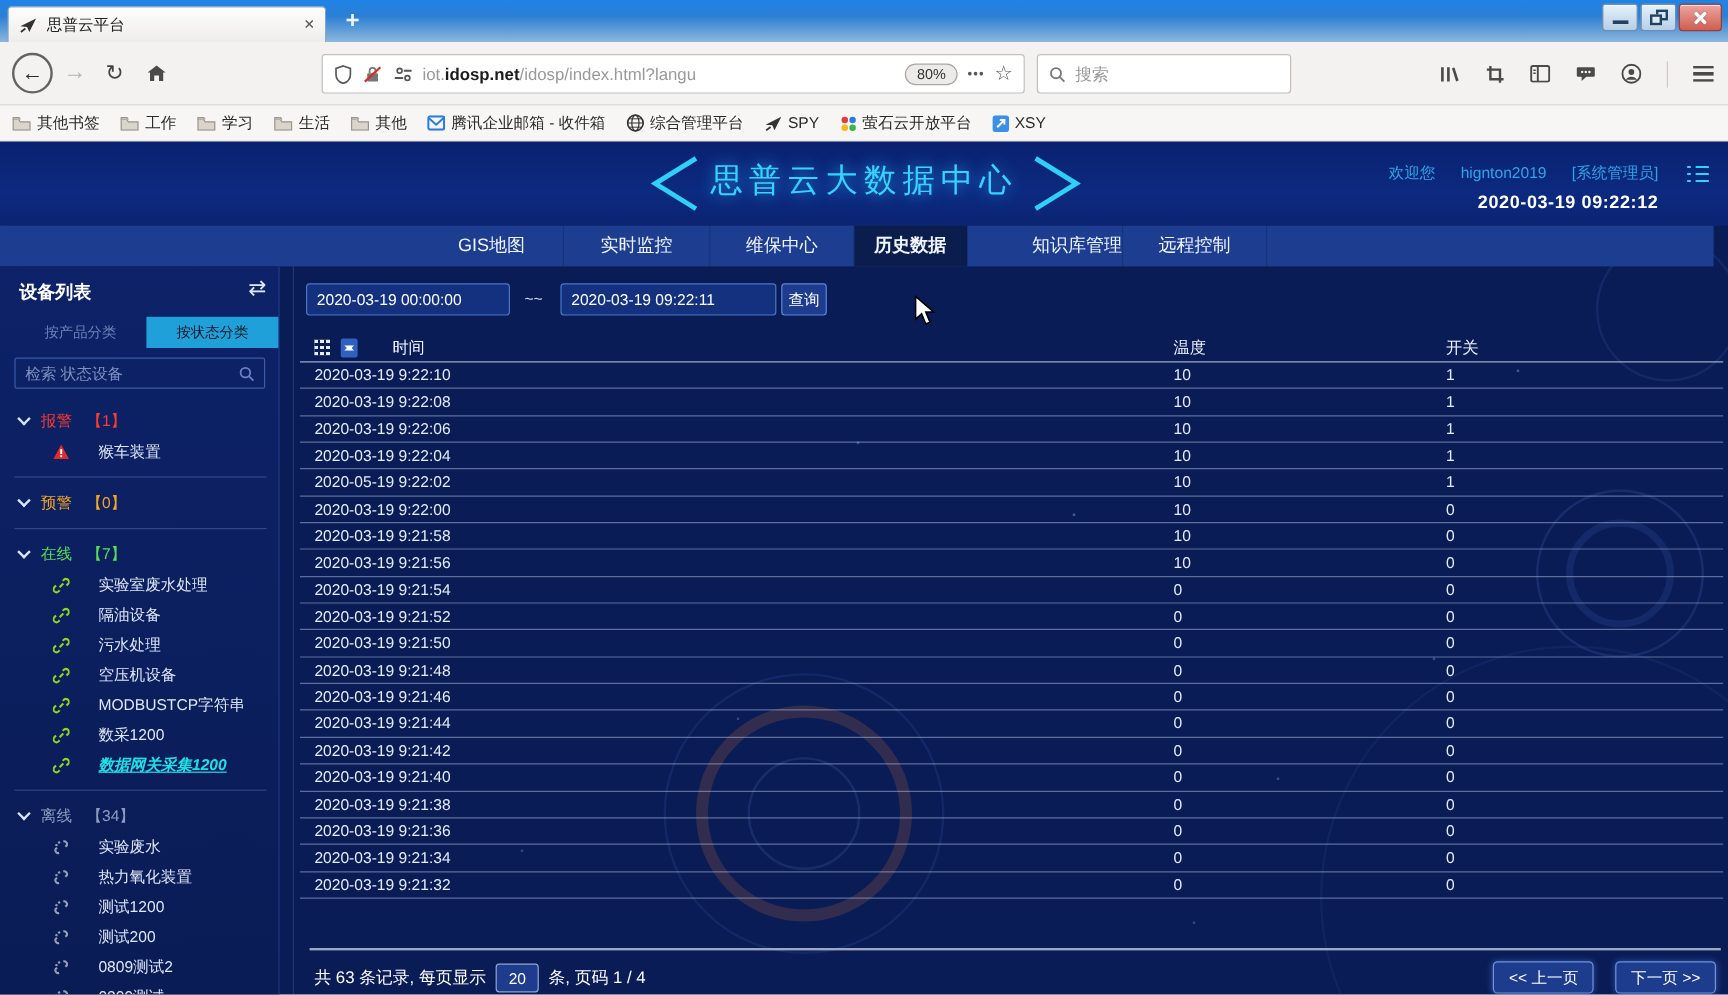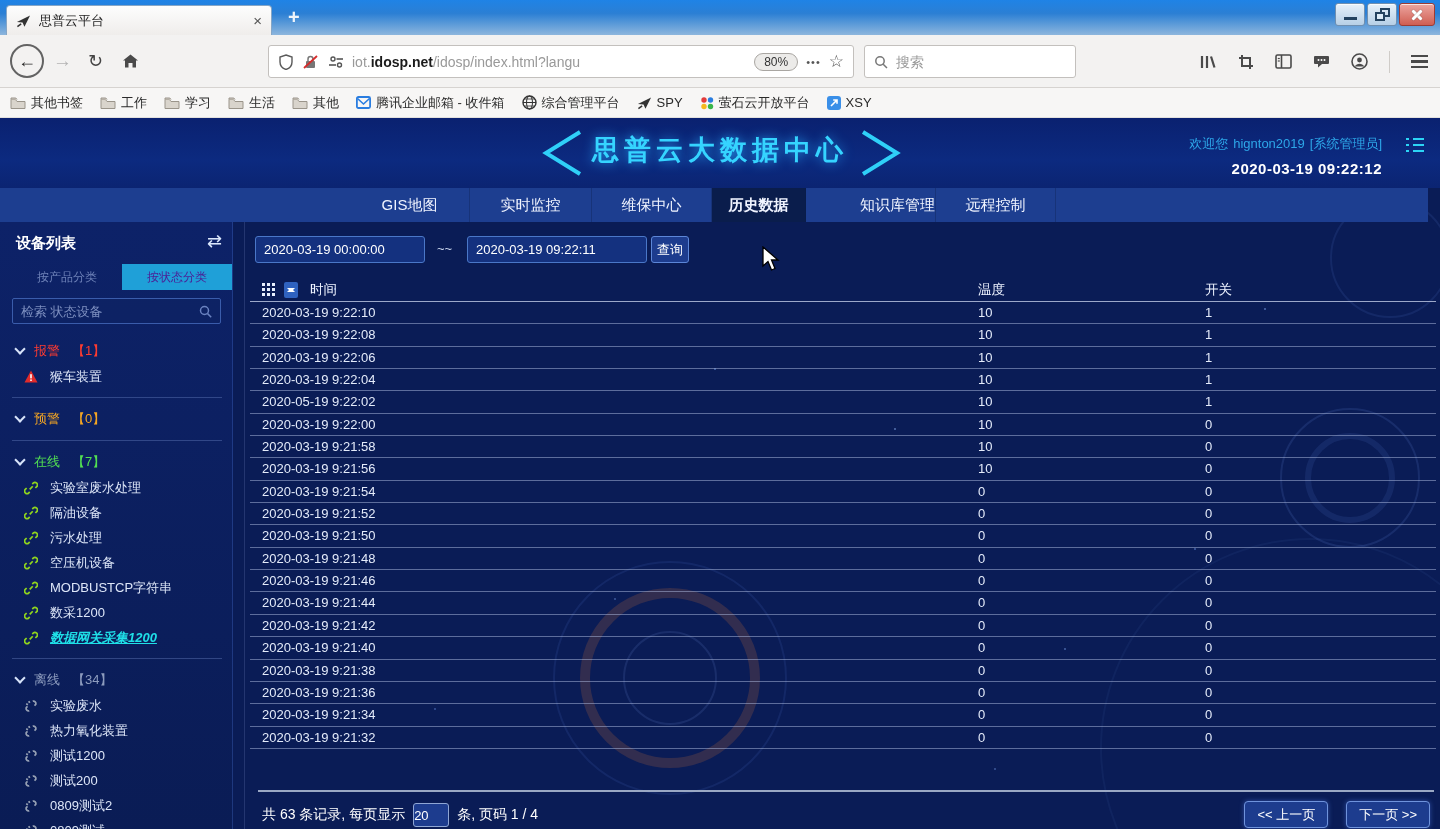--- a/index.html
+++ b/index.html
@@ -42,73 +42,73 @@
 .hamburger:after{content:"";position:absolute;left:0;right:0;top:3px;height:2.5px;background:#4a4a4a}
 
 .bookmarksbar{position:absolute;top:88px;left:0;right:0;height:30px;background:#f7f6f5;border-bottom:1px solid #e3e1de;display:flex;align-items:center;padding:0 10px;gap:17px}
 .bm-item{display:flex;align-items:center;gap:5px;font-size:13px;color:#2a2a2a;white-space:nowrap}
 .bm-icon{display:flex;align-items:center}
 
 .page{position:absolute;top:118px;left:0;width:1440px;height:711px;background:#0a1c56;overflow:hidden}
 .ring{position:absolute;border-radius:50%}
 .stars{position:absolute;left:14px;top:10px;width:2px;height:2px;background:rgba(140,180,255,.7);box-shadow:320px 160px rgba(140,180,255,.5),520px 90px rgba(120,160,255,.4),150px 420px rgba(140,180,255,.35),880px 300px rgba(150,190,255,.4),1050px 520px rgba(140,180,255,.35),700px 240px rgba(120,170,255,.4),1250px 180px rgba(140,180,255,.4),420px 580px rgba(130,170,255,.3),980px 640px rgba(140,180,255,.3),60px 300px rgba(130,170,255,.4),1180px 420px rgba(130,170,255,.35),600px 470px rgba(140,180,255,.3)}
 .page-header{position:absolute;top:0;left:0;right:0;height:70px;background:linear-gradient(180deg,#0a2170 0%,#0c2a80 60%,#0b2472 100%)}
-.page-title{position:absolute;left:50%;transform:translateX(-50%);top:14px;font-size:27px;font-weight:bold;color:#35d4ff;letter-spacing:5px;white-space:nowrap;text-shadow:0 0 12px rgba(40,170,255,.85)}
+.page-title{position:absolute;left:50%;transform:translateX(-50%);top:14px;font-size:27px;font-weight:normal;color:#35d4ff;letter-spacing:5px;white-space:nowrap;text-shadow:0 0 12px rgba(40,170,255,.85)}
 .fl{position:absolute;top:12px}
 .fl-left{left:398px}
 .fl-right{left:860px;transform:scaleX(-1)}
 .welcome{position:absolute;right:58px;top:17px;font-size:13px;color:#2da6e8;white-space:nowrap}
-.welcome span{margin-left:5px}
+.welcome span{margin-left:21px}
 .list-icon{position:absolute;right:16px;top:20px;width:18px;height:14px;background-image:repeating-linear-gradient(180deg,#2cd4f5 0 2px,transparent 2px 6px),repeating-linear-gradient(180deg,#2cd4f5 0 2px,transparent 2px 6px);background-size:3px 14px,11px 14px;background-position:0 0,7px 0;background-repeat:no-repeat}
 .datetime{position:absolute;right:58px;top:42px;font-size:15px;font-weight:bold;color:#fff;letter-spacing:.5px}
 .navbar{position:absolute;top:70px;left:0;right:12px;height:34px;background:#1d3e90;display:flex;padding-left:350px}
 .nav-tab{height:34px;line-height:34px;text-align:center;color:#f0f4ff;font-size:15px;border-right:1px solid rgba(10,25,70,.3);white-space:nowrap}
 .nav-tab.active{background:#0a1d4c;font-weight:bold}
 
 .sidebar{position:absolute;top:104px;left:0;width:233px;height:607px;background:linear-gradient(180deg,#0d2268,#0a1c55);border-right:1px solid rgba(70,110,200,.35)}
 .v-divider{position:absolute;top:104px;left:244px;width:1px;height:607px;background:rgba(140,160,220,.2)}
 .sb-title{position:absolute;left:16px;top:12px;color:#fff;font-weight:bold;font-size:15px}
 .sb-swap{position:absolute;right:10px;top:8px;color:#dce8fc;font-size:18px}
 .sb-tabs{position:absolute;top:42px;left:12px;right:0;height:26px;display:flex;font-size:12px}
 .sb-tab{flex:1;text-align:center;line-height:26px;color:#6e82b8;white-space:nowrap}
-.sb-tab.active{background:#1fa0d8;color:#4c1d95}
+.sb-tab.active{background:#1fa0d8;color:#0f172a}
 .sb-search{position:absolute;top:76px;left:12px;width:209px;height:26px;background:rgba(14,35,100,.7);border:1px solid #3a5cab;border-radius:2px;display:flex;align-items:center;padding:0 8px;gap:6px}
 .sb-search input{flex:1;background:transparent;border:none;outline:none;color:#aebbda;font-size:13px;min-width:0}
 .sb-search input::placeholder{color:#7e90c0}
 #device-tree{position:absolute;top:116px;left:0;right:0;bottom:0;overflow:hidden}
 .tree-group{height:26px;display:flex;align-items:center;padding-left:16px;font-size:13px;gap:10px;white-space:nowrap}
 .chev{width:8px;height:8px;border-left:2px solid #d8e4fa;border-bottom:2px solid #d8e4fa;transform:rotate(-45deg);margin-top:-4px;flex:none}
 .g-count{margin-left:2px}
-.tree-item{height:25px;display:flex;align-items:center;padding-left:24px;font-size:13px;color:#dde6f8;gap:12px;white-space:nowrap}
+.tree-item{height:25px;display:flex;align-items:center;padding-left:44px;font-size:13px;color:#dde6f8;gap:24px;white-space:nowrap}
 .tree-item .t-icon{display:flex;flex:none}
 .tree-item.selected .t-label{color:#1fe0e8;font-weight:bold;font-style:italic;text-decoration:underline}
 .tree-divider{height:1px;background:rgba(120,145,210,.35);margin:8px 10px 8px 12px}
 
 .main{position:absolute;left:248px;top:104px;width:1192px;height:607px}
 .q-input{position:absolute;top:14px;height:27px;background:#14317f;border:1px solid #4a77c8;border-radius:3px;color:#fff;font-size:13px;padding:0 8px;outline:none}
 #q-start{left:7px;width:170px}
 #q-end{left:219px;width:180px}
 .q-sep{position:absolute;left:189px;top:19px;color:#cdd9f0;font-size:13px}
 .q-btn{position:absolute;left:403px;top:14px;width:38px;height:27px;background:#1d3c8e;border:1px solid #5c86d8;border-radius:3px;color:#fff;font-size:13px;line-height:25px;text-align:center}
 .thead{position:absolute;top:57px;left:2px;right:4px;height:23px;border-bottom:1px solid rgba(205,215,240,.75);color:#eef3ff;font-size:13.5px}
 .grid3{position:absolute;left:12px;top:4px;width:13px;height:13px;background-color:#e8f0ff;background-image:repeating-linear-gradient(90deg,transparent 0 3px,#0b1d55 3px 5px),repeating-linear-gradient(0deg,transparent 0 3px,#0b1d55 3px 5px)}
 .sort{position:absolute;left:34px;top:3px;width:14px;height:16px;background:#2f62c0;border-radius:2px}
 .sort:before{content:"";position:absolute;left:3px;top:2px;border:4px solid transparent;border-bottom:4.5px solid #fff}
 .sort:after{content:"";position:absolute;left:3px;bottom:2px;border:4px solid transparent;border-top:4.5px solid #fff}
-.th-time{position:absolute;left:60px;top:2px}
+.th-time{position:absolute;left:77px;top:2px}
 .th-temp{position:absolute;left:728px;top:2px}
 .th-switch{position:absolute;left:955px;top:2px}
 #rows{position:absolute;top:80px;left:2px;right:4px}
 .trow{position:relative;height:22.35px;border-bottom:1px solid rgba(175,190,225,.5);font-size:13px;color:#e4ebfa}
 .c-time{position:absolute;left:12px;top:3px}
 .c-temp{position:absolute;left:728px;top:3px}
 .c-switch{position:absolute;left:955px;top:3px}
 .bottom-line{position:absolute;left:10px;right:6px;top:568px;height:2px;background:#9aa8c4}
 .pager{position:absolute;left:14px;top:581px;display:flex;align-items:center;gap:8px;color:#fff;font-size:14px;white-space:nowrap}
-.pg-size{width:36px;height:24px;background:#1d3c8e;border:1px solid #8fa6d4;border-radius:3px;color:#fff;font-size:13px;outline:none}
+.pg-size{width:36px;height:24px;background:#1d3c8e;border:1px solid #8fa6d4;border-radius:3px;color:#fff;text-align:center;font-size:13px;outline:none}
 .pg-btns{position:absolute;right:10px;top:579px;display:flex;gap:18px}
 .pg-btn{height:27px;line-height:25px;padding:0 12px;background:#1d3c8e;border:1px solid #6f93dc;border-radius:4px;color:#fff;font-size:13px;box-shadow:0 0 5px rgba(90,140,255,.45);white-space:nowrap}
 .cursor{position:absolute;left:762px;top:128px;z-index:20}
 </style>
 <title>思普云平台</title></head>
 <body>
 
 <div class="screen">
 
   <div class="titlebar">

